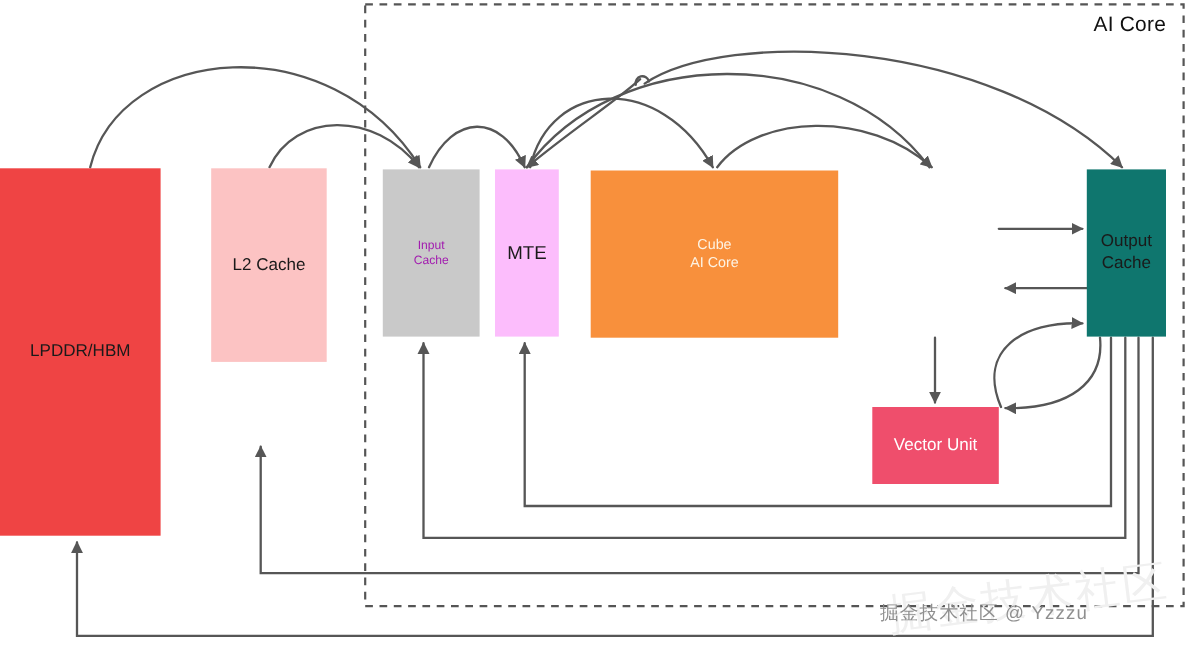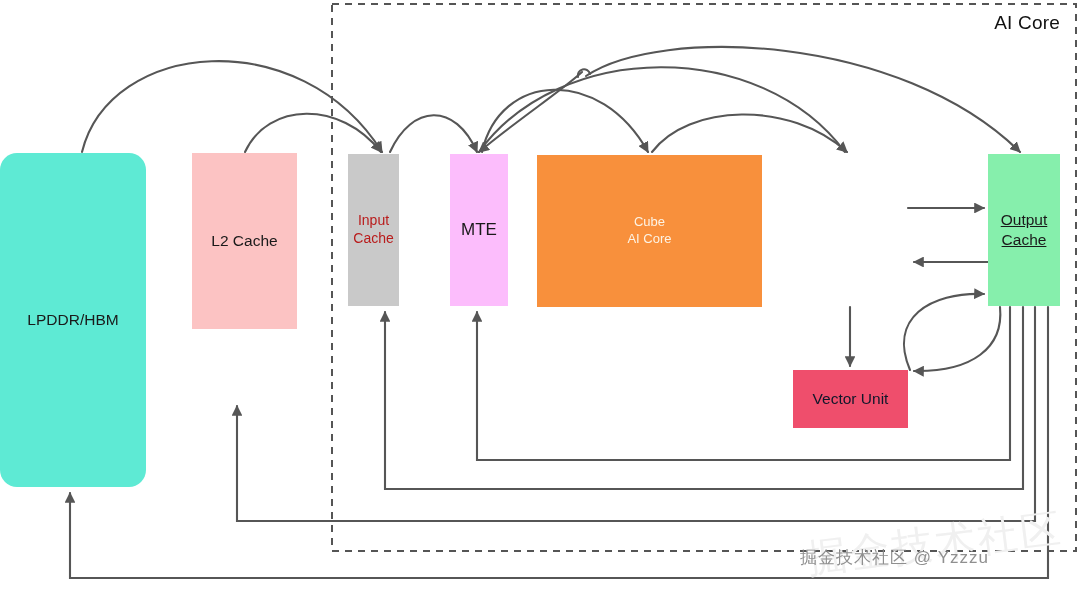--- a/index.html
+++ b/index.html
@@ -32,36 +32,35 @@
     display: flex;
     align-items: center;
     justify-content: center;
     text-align: center;
     line-height: 1.28;
     white-space: pre-line;
     z-index: 3;
   }
   .node-lpddr {
     left: 0px; top: 153px; width: 146px; height: 334px;
-    background: #5eead4;
-    color: #1a1a1a;
-    font-size: 15.5px;
-    border-radius: 17px;
+    background: #ef4444;
+    color: #1a1a1a;
+    font-size: 15.5px;
   }
   .node-l2 {
     left: 192px; top: 153px; width: 105px; height: 176px;
     background: #fcc3c3;
     color: #1a1a1a;
     font-size: 15.5px;
   }
   .node-input-cache {
-    left: 348px; top: 154px; width: 51px; height: 152px;
+    left: 348px; top: 154px; width: 88px; height: 152px;
     background: #c9c9c9;
-    color: #b91c1c;
-    font-size: 14px;
+    color: #a21caf;
+    font-size: 11px;
   }
   .node-mte {
     left: 450px; top: 154px; width: 58px; height: 152px;
     background: #fcbdfc;
     color: #1a1a1a;
     font-size: 17px;
   }
   .node-cube {
     left: 537px; top: 155px; width: 225px; height: 152px;
     background: #f8903c;
@@ -69,29 +68,28 @@
     font-size: 13px;
   }
   .node-accumulator {
     left: 793px; top: 155px; width: 115px; height: 152px;
     background: #63c229;
     color: #ffffff;
     font-size: 15.5px;
   }
   .node-output-cache {
     left: 988px; top: 154px; width: 72px; height: 152px;
-    background: #86efac;
-    color: #1a1a1a;
-    font-size: 15.5px;
-    text-decoration: underline;
+    background: #0f766e;
+    color: #1a1a1a;
+    font-size: 15.5px;
   }
   .node-vector {
-    left: 793px; top: 370px; width: 115px; height: 58px;
+    left: 793px; top: 370px; width: 115px; height: 70px;
     background: #ef4e6c;
-    color: #0f172a;
+    color: #ffffff;
     font-size: 15.5px;
   }
   .boundary-label {
     position: absolute;
     right: 20px;
     top: 12px;
     font-size: 19px;
     color: #111111;
     letter-spacing: 0.2px;
     z-index: 4;

